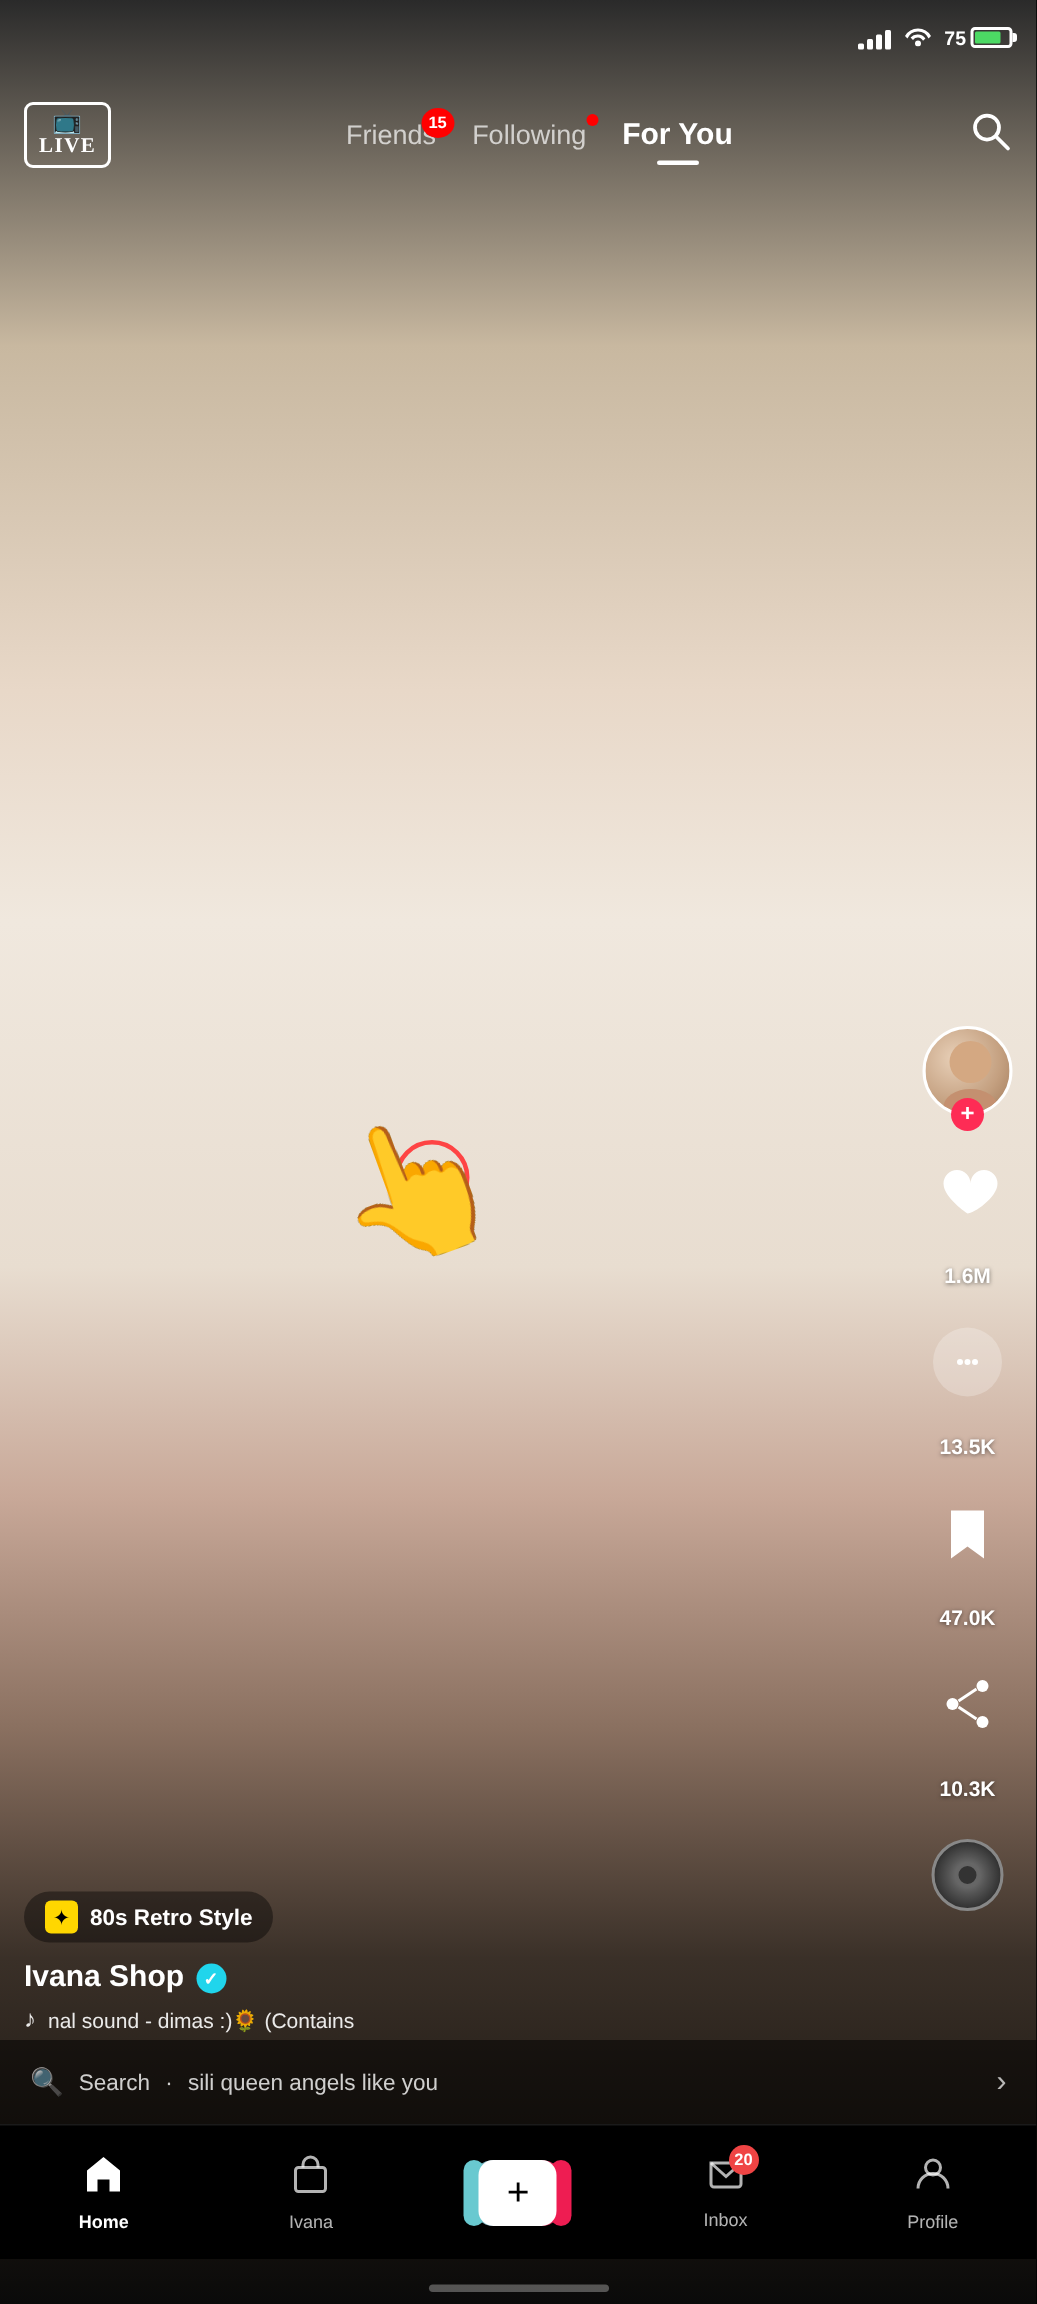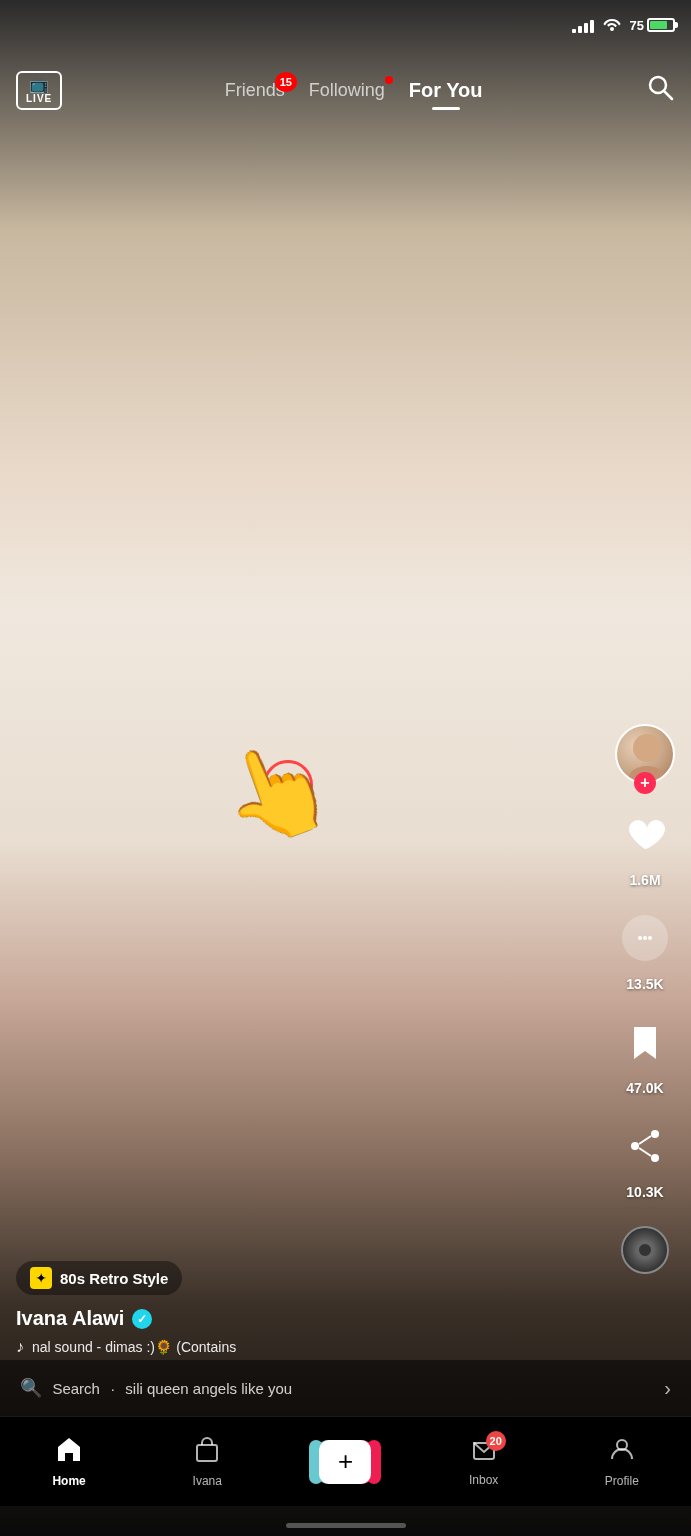--- a/index.html
+++ b/index.html
@@ -129,23 +129,24 @@
       position: relative;
       display: flex;
       flex-direction: column;
       align-items: center;
     }
     .nav-live-icon {
       font-size: 16px;
       line-height: 1;
     }
     .nav-live-text {
-      font-size: 10px;
+      font-size: 14px;
       font-weight: 800;
       letter-spacing: 1px;
+      font-family: Liberation Serif, serif;
     }
     .nav-tabs {
       display: flex;
       align-items: center;
       gap: 24px;
       flex: 1;
       justify-content: center;
     }
     .nav-tab {
       color: rgba(255,255,255,0.7);
@@ -238,21 +239,21 @@
       justify-content: center;
       color: #fff;
       font-size: 16px;
       font-weight: 700;
       line-height: 1;
     }
     .action-item {
       display: flex;
       flex-direction: column;
       align-items: center;
-      gap: 12px;
+      gap: 22px;
       cursor: pointer;
     }
     .action-icon {
       width: 52px;
       height: 52px;
       display: flex;
       align-items: center;
       justify-content: center;
     }
     .action-count {
@@ -654,21 +655,21 @@
 
 </div>
 
 <div class="bottom-content">
   <div class="effect-tag">
     <div class="effect-icon">✦</div>
     <span class="effect-text">80s Retro Style</span>
   </div>
 
   <div class="username-row">
-    <span class="username">Ivana Alawi</span>
+    <span class="username">Ivana Shop</span>
     <div class="verified-badge">✓</div>
   </div>
 
 
   <div class="sound-row">
     <span class="music-note">♪</span>
     <span>nal sound - dimas :)🌻 (Contains</span>
   </div>
 </div>
 

